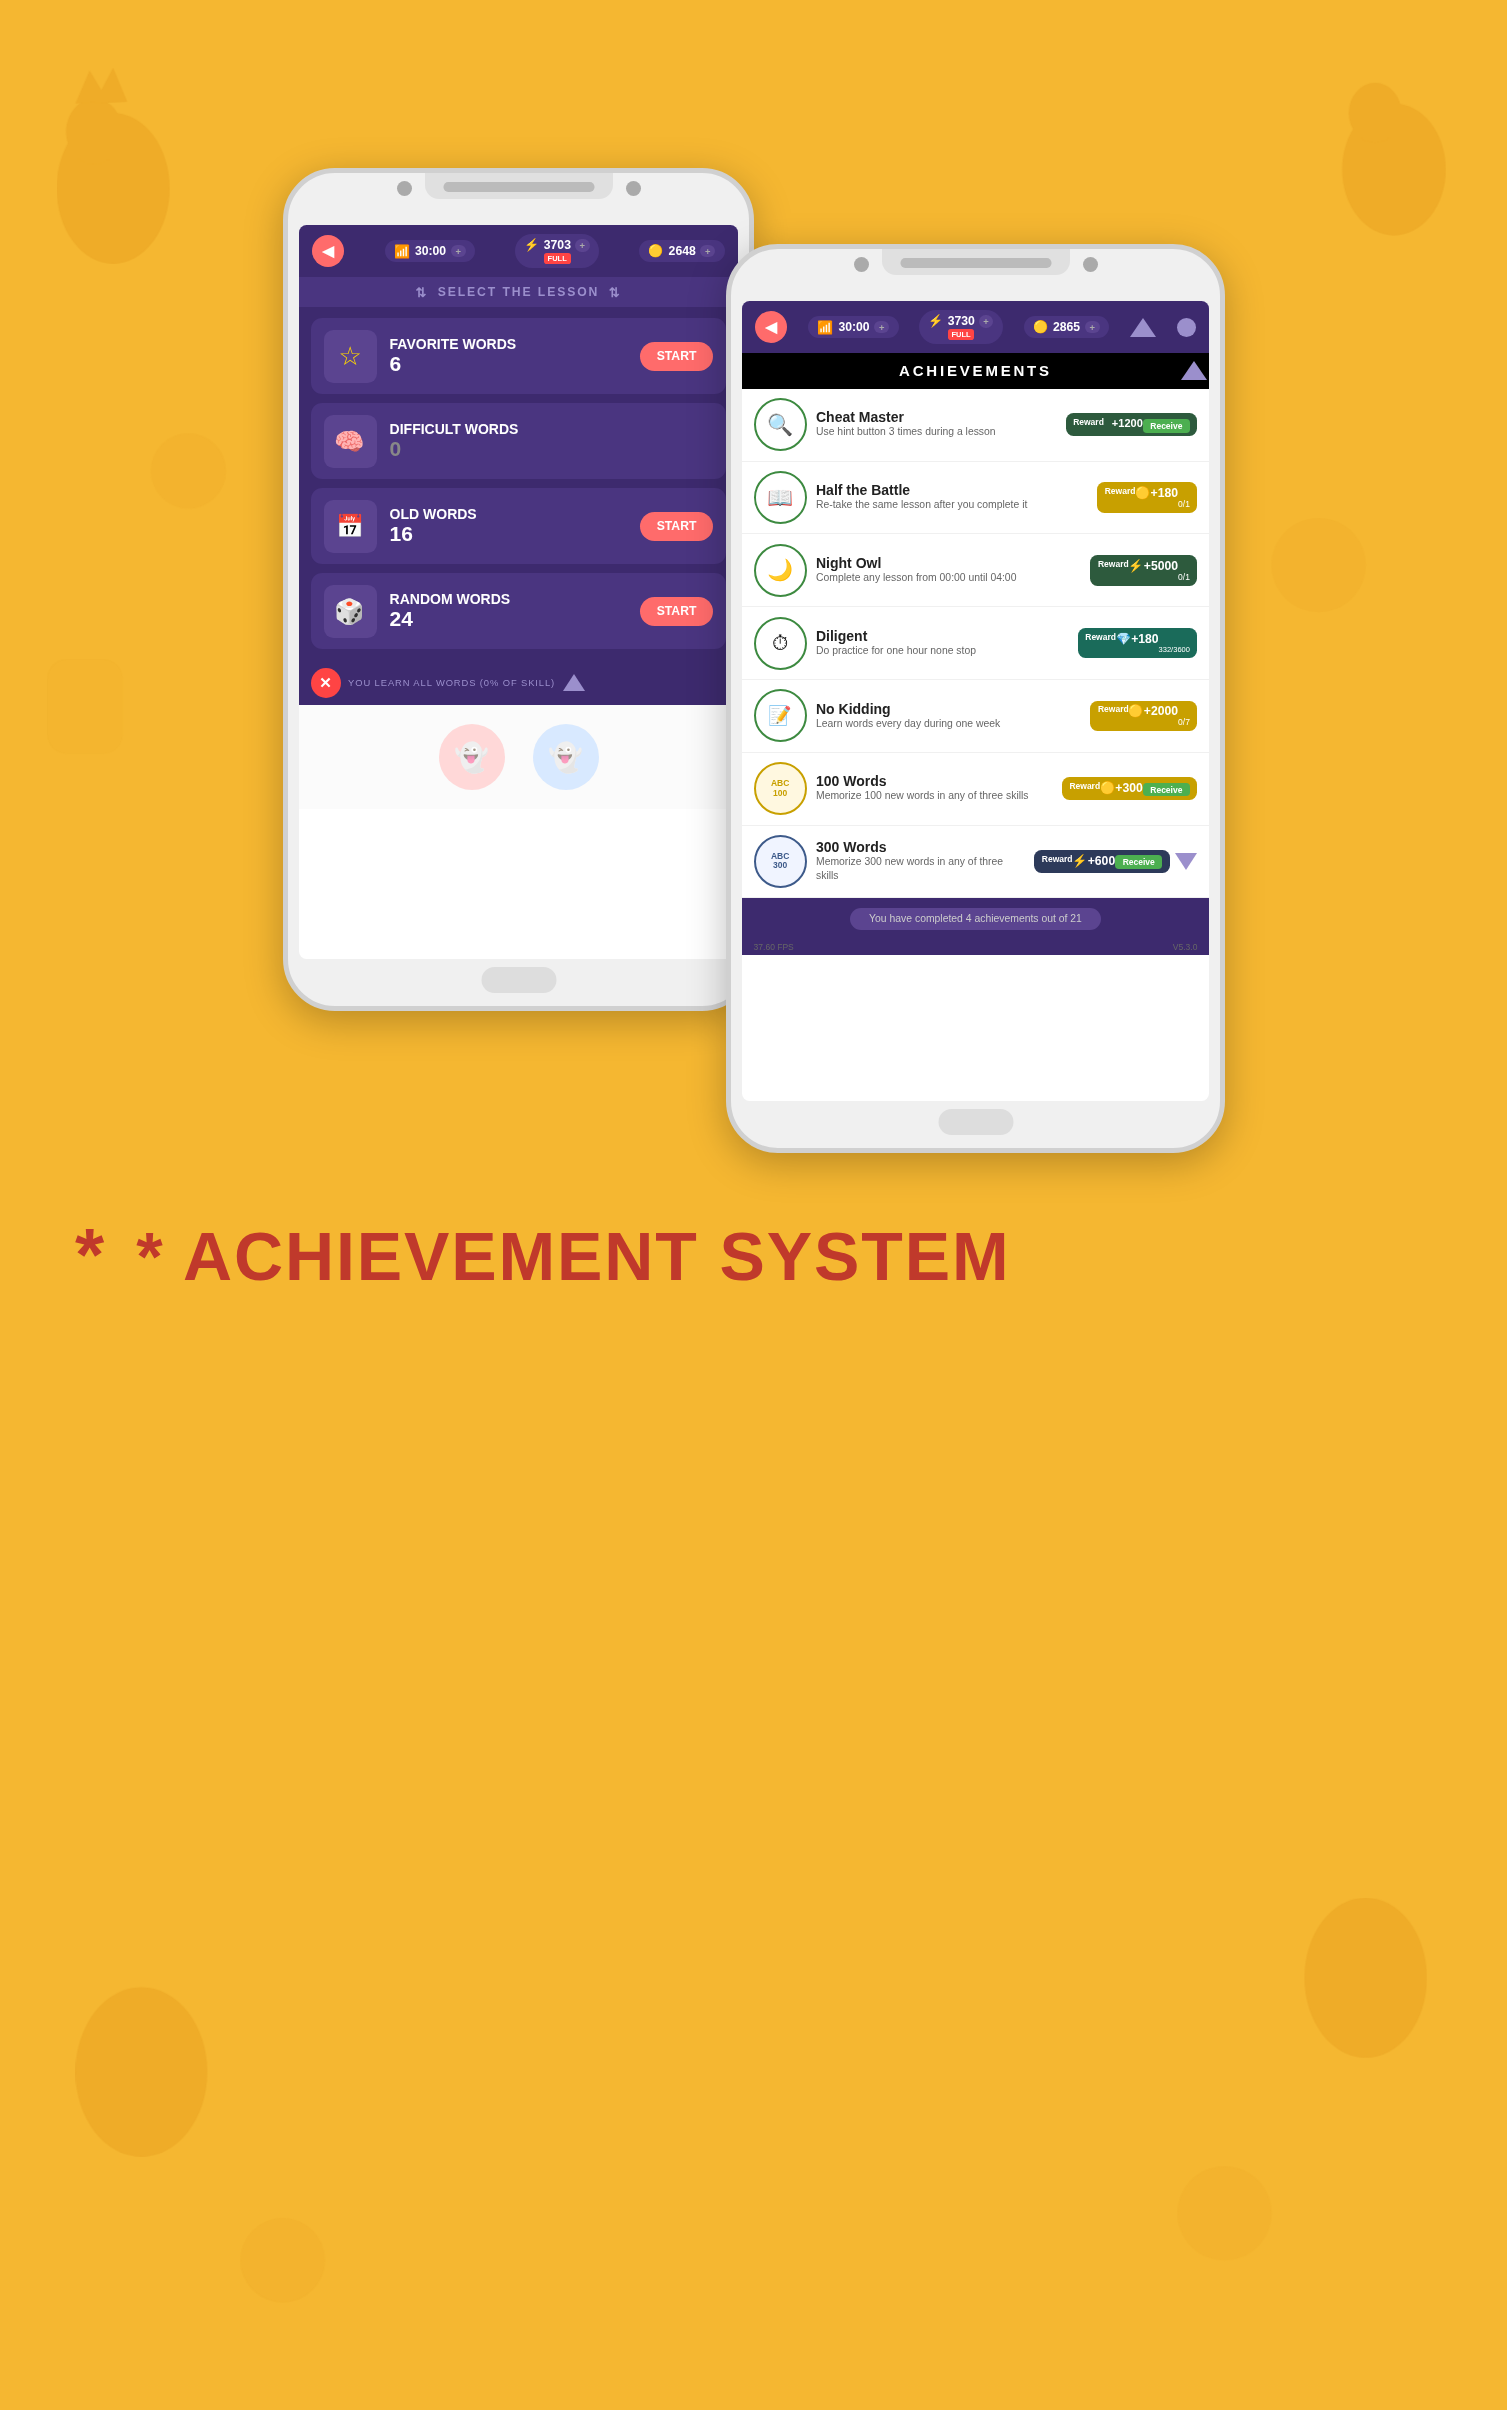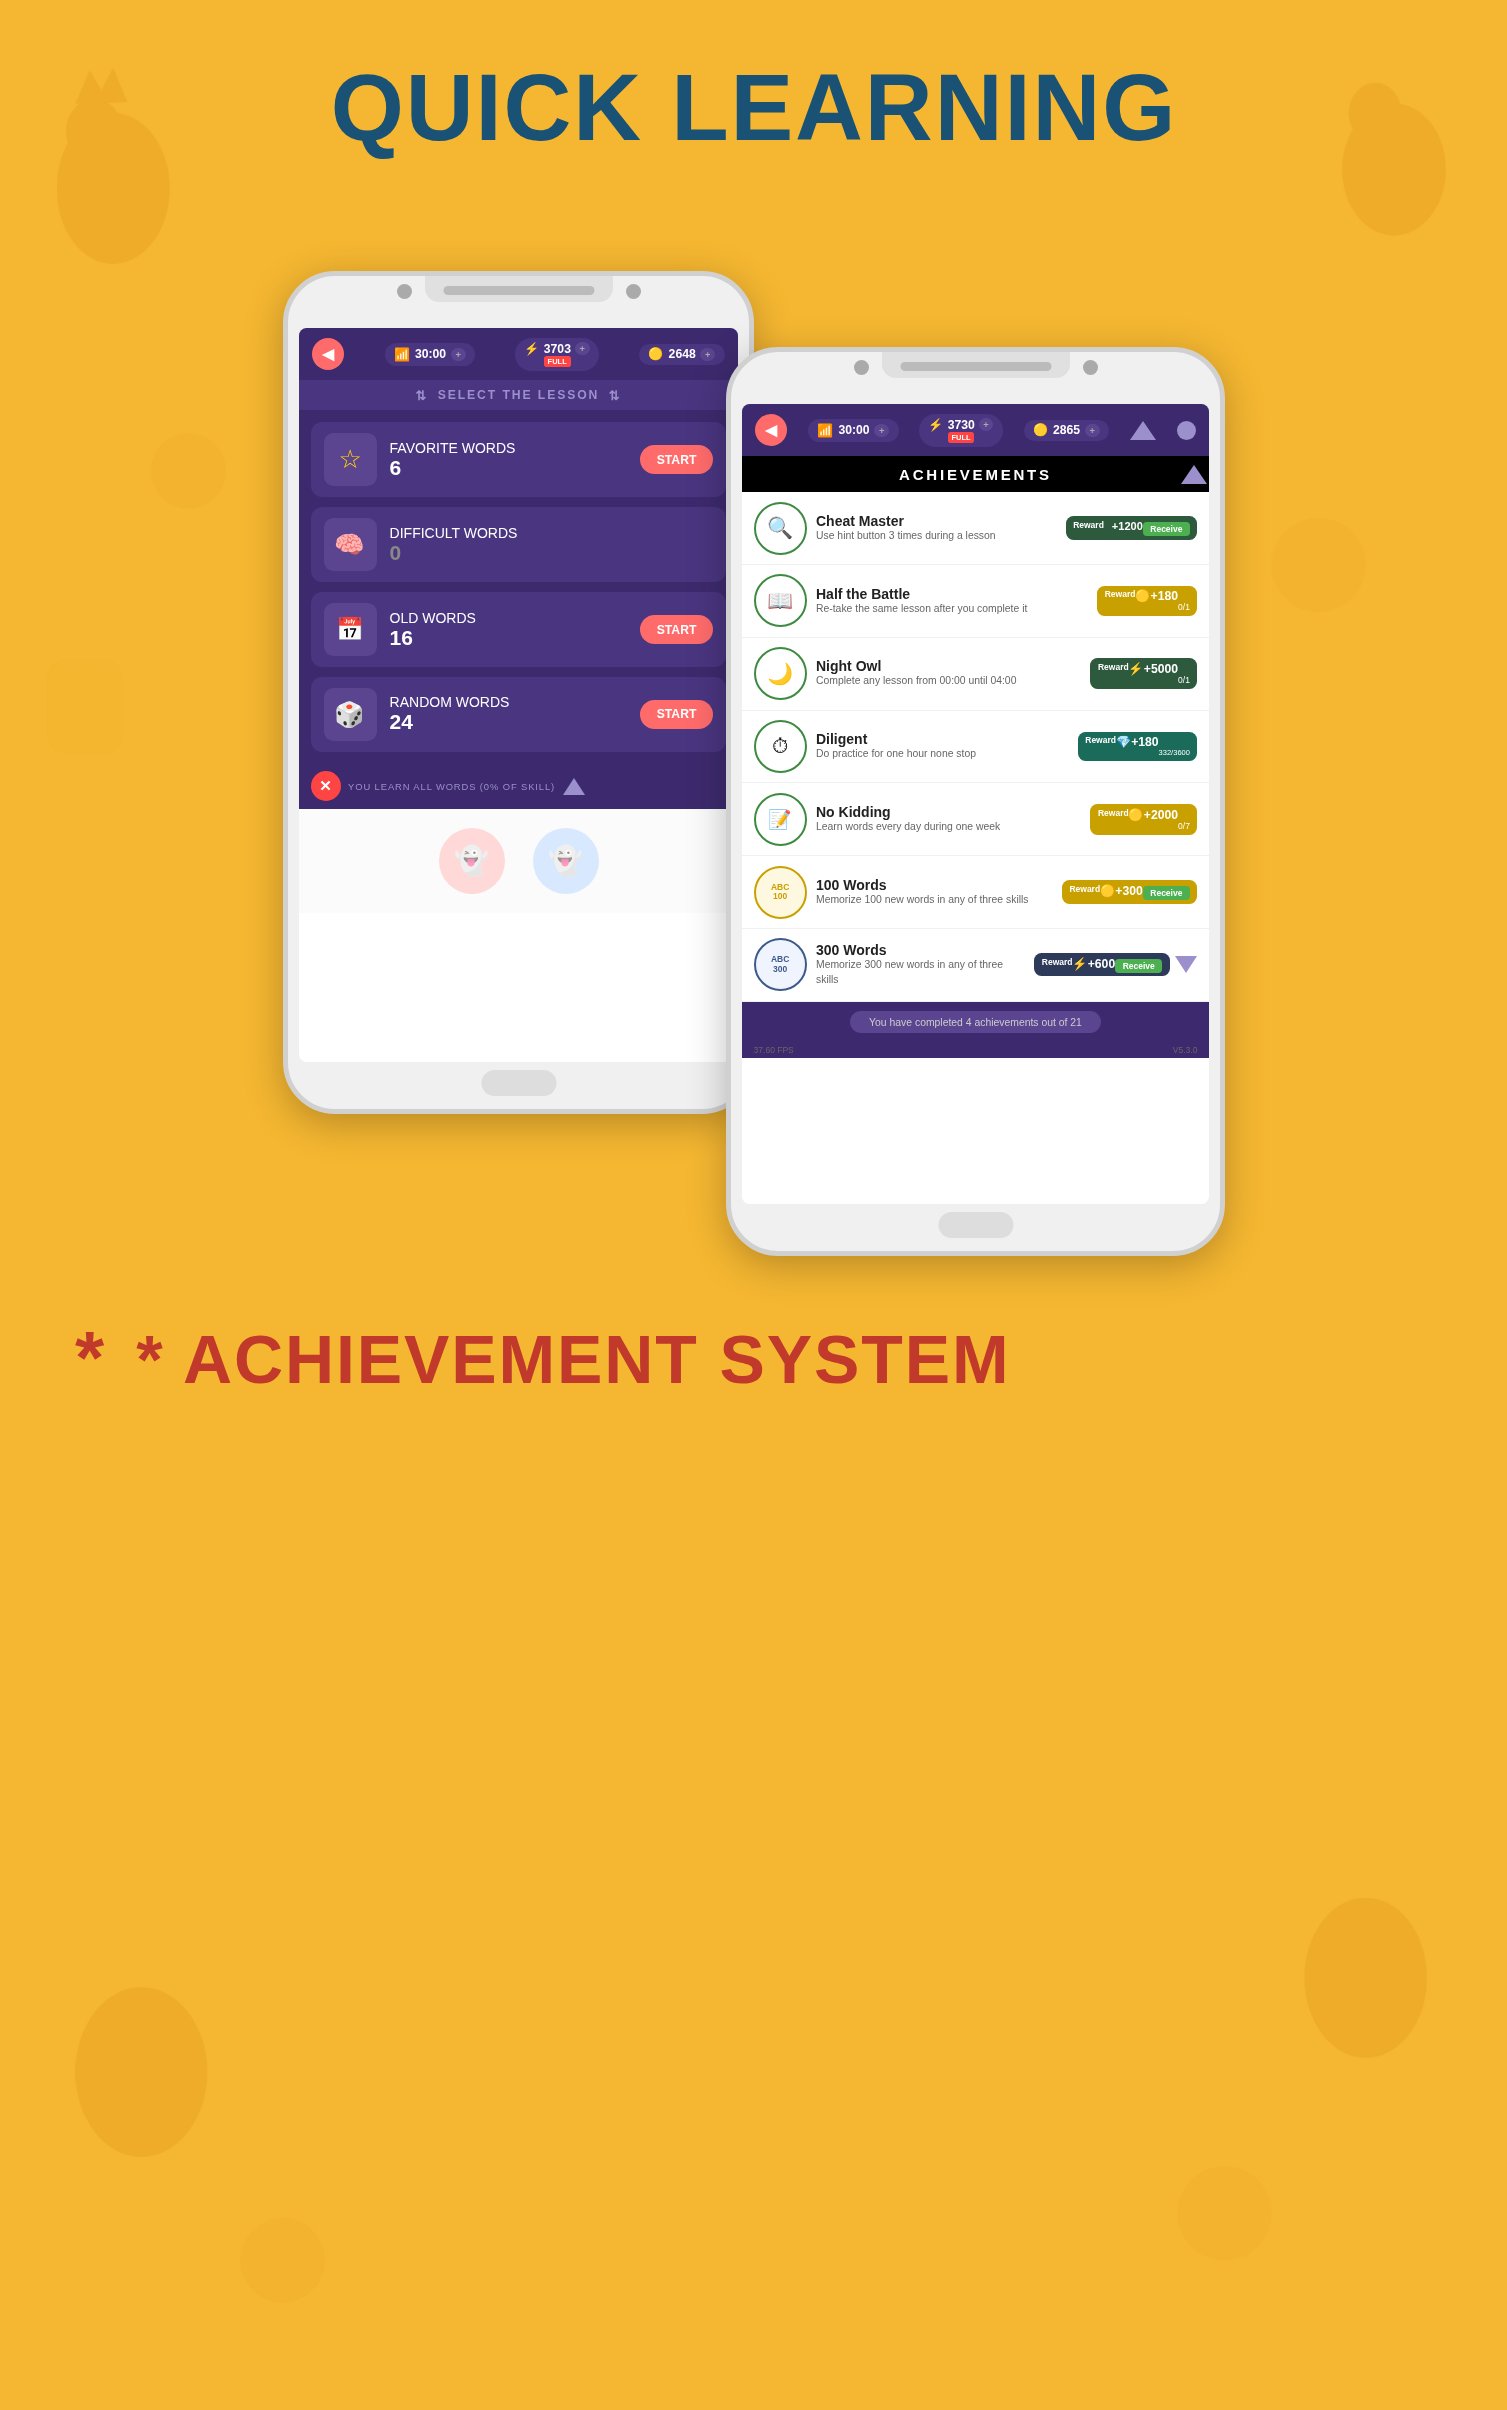--- a/index.html
+++ b/index.html
@@ -261,21 +261,21 @@
       flex-shrink: 0;
     }
 
     .lesson-info {
       flex: 1;
     }
 
     .lesson-name {
       color: white;
       font-size: 14px;
-      font-weight: normal;
+      font-weight: bold;
       text-transform: uppercase;
     }
 
     .lesson-count {
       color: white;
       font-size: 21px;
       font-weight: bold;
     }
 
     .lesson-start-btn {
@@ -498,21 +498,20 @@
       <ellipse cx="1450" cy="2100" rx="65" ry="85"></ellipse>
       <circle cx="300" cy="2400" r="45" opacity="0.3"></circle>
       <circle cx="1300" cy="2350" r="50" opacity="0.3"></circle>
     </g>
   </svg>
 </div>
 
 <div class="page-content">
 
   <div class="main-title">
-    <div>QUICK LEARNING</div>
   </div>
 
   <div class="phones-container">
 
     <div class="phone-frame phone1">
       <div class="phone-speaker"></div>
       <div class="phone-camera"></div>
       <div class="phone-camera2"></div>
 
       <div class="phone-screen">

